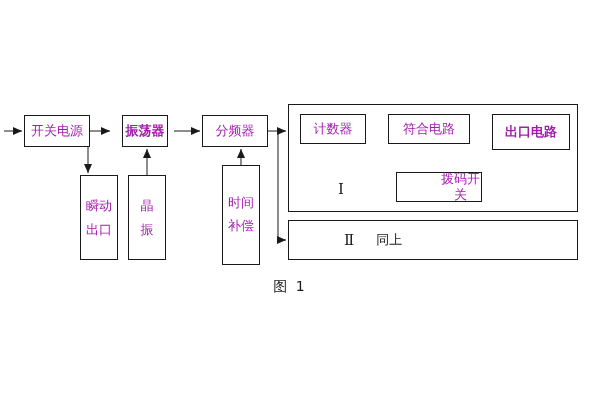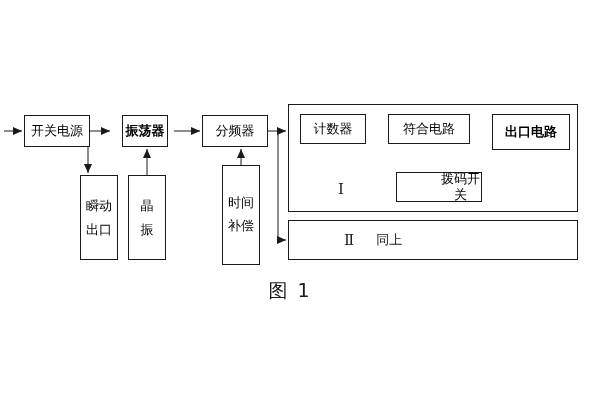--- a/index.html
+++ b/index.html
@@ -18,21 +18,21 @@
   .box {
     position: absolute;
     border: 1px solid #1a1a1a;
     background: #ffffff;
     display: flex;
     align-items: center;
     justify-content: center;
     font-size: 13px;
     line-height: 1.25;
     text-align: center;
-    color: #000000;
+    color: #a21caf;
   }
   .groupbox {
     position: absolute;
     border: 1px solid #1a1a1a;
     background: #ffffff;
   }
   .vbox {
     white-space: pre-line;
     line-height: 1.8;
   }
@@ -57,21 +57,21 @@
   .group2-content .numeral2 {
     font-size: 15px;
     font-family: "DejaVu Serif", "Liberation Serif", serif;
   }
   .caption {
     position: absolute;
     left: 240px;
     top: 278px;
     width: 100px;
     text-align: center;
-    font-size: 19px;
+    font-size: 14px;
     letter-spacing: 2px;
   }
   svg.connectors {
     position: absolute;
     left: 0;
     top: 0;
   }
 </style>
 </head>
 <body>

